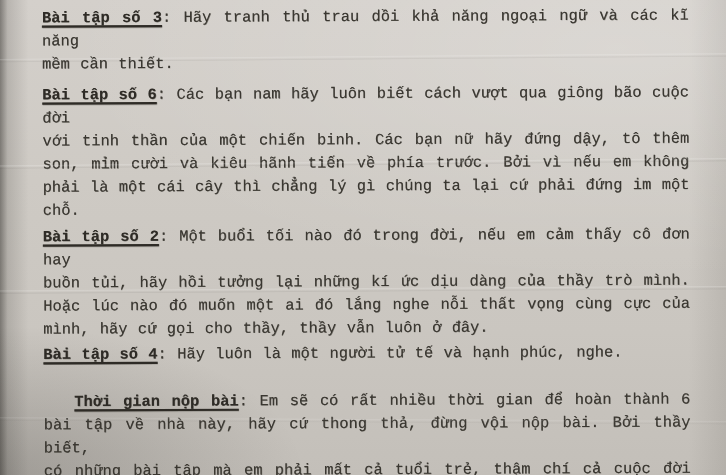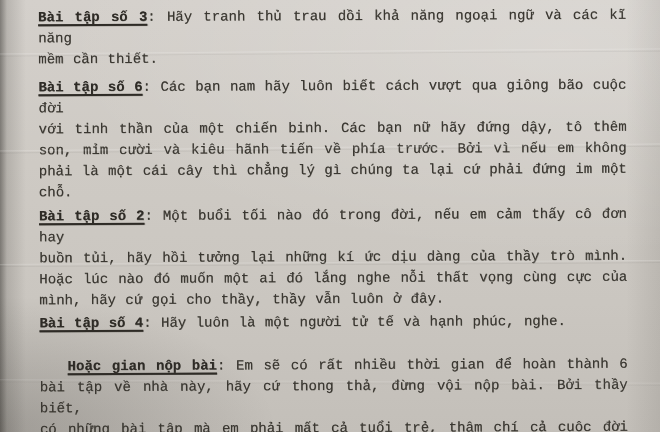--- a/index.html
+++ b/index.html
@@ -77,21 +77,21 @@
     <div class="paragraph p2">
       <div class="line"><span class="assignment-heading">Bài tập số 2</span>: Một buổi tối nào đó trong đời, nếu em cảm thấy cô đơn hay</div>
       <div class="line">buồn tủi, hãy hồi tưởng lại những kí ức dịu dàng của thầy trò mình.</div>
       <div class="line">Hoặc lúc nào đó muốn một ai đó lắng nghe nỗi thất vọng cùng cực của</div>
       <div class="line last">mình, hãy cứ gọi cho thầy, thầy vẫn luôn ở đây.</div>
     </div>
     <div class="paragraph p3">
       <div class="line last"><span class="assignment-heading">Bài tập số 4</span>: Hãy luôn là một người tử tế và hạnh phúc, nghe.</div>
     </div>
     <div class="paragraph p4">
-      <div class="line indent"><span class="assignment-heading">Hoặc gian nộp bài</span>: Em sẽ có rất nhiều thời gian để hoàn thành 6</div>
+      <div class="line indent"><span class="assignment-heading">Thời gian nộp bài</span>: Em sẽ có rất nhiều thời gian để hoàn thành 6</div>
       <div class="line">bài tập về nhà này, hãy cứ thong thả, đừng vội nộp bài. Bởi thầy biết,</div>
       <div class="line">có những bài tập mà em phải mất cả tuổi trẻ, thậm chí cả cuộc đời mới</div>
     </div>
   </div>
 
 <div class="crease c1">
     <div class="crease-inner"></div>
   </div>
 <div class="crease c2">
     <div class="crease-inner"></div>

